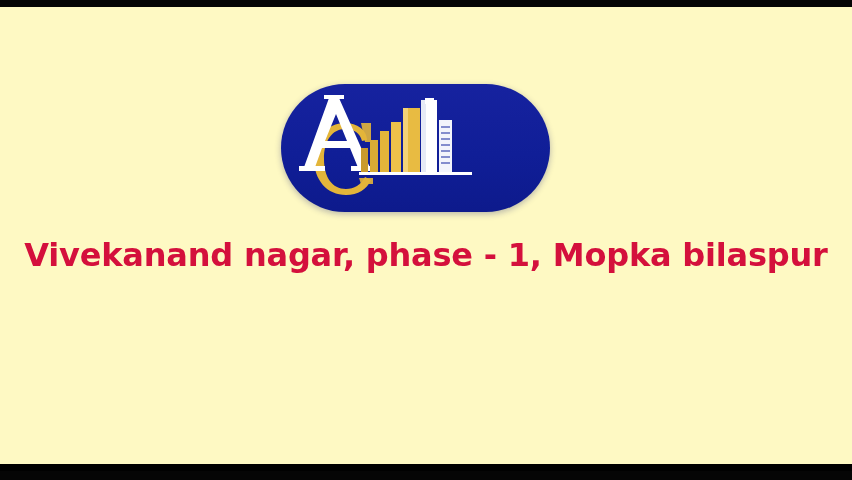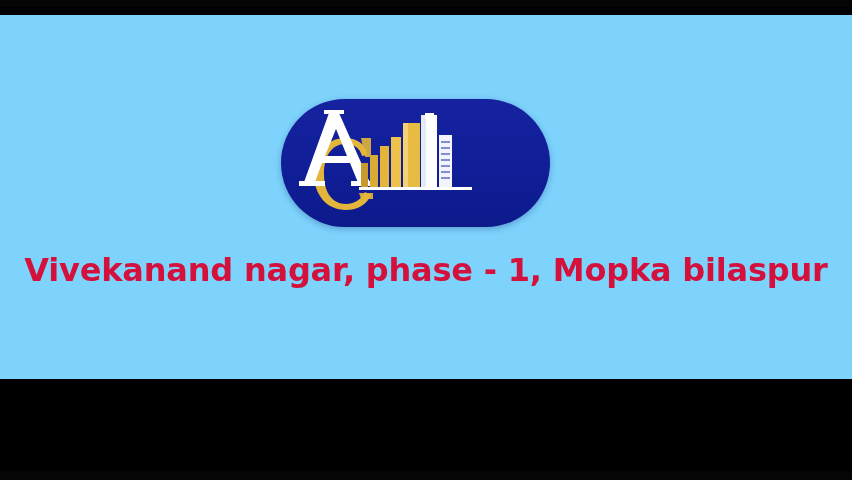--- a/index.html
+++ b/index.html
@@ -21,24 +21,24 @@
     width: 852px;
     background: #050505;
     z-index: 30;
   }
   .letterbox.top { top: 0; height: 7px; }
   .letterbox.bottom { bottom: 0; height: 9px; }
 
   #stage {
     position: absolute;
     left: 0;
-    top: 15px;
+    top: 0;
     width: 852px;
-    height: 364px;
-    background: #7dd3fc;
+    height: 464px;
+    background: #fef9c3;
     overflow: hidden;
   }
 
   
   #logo-pill {
     position: absolute;
     left: 281px;
     top: 84px;
     width: 269px;
     height: 128px;

